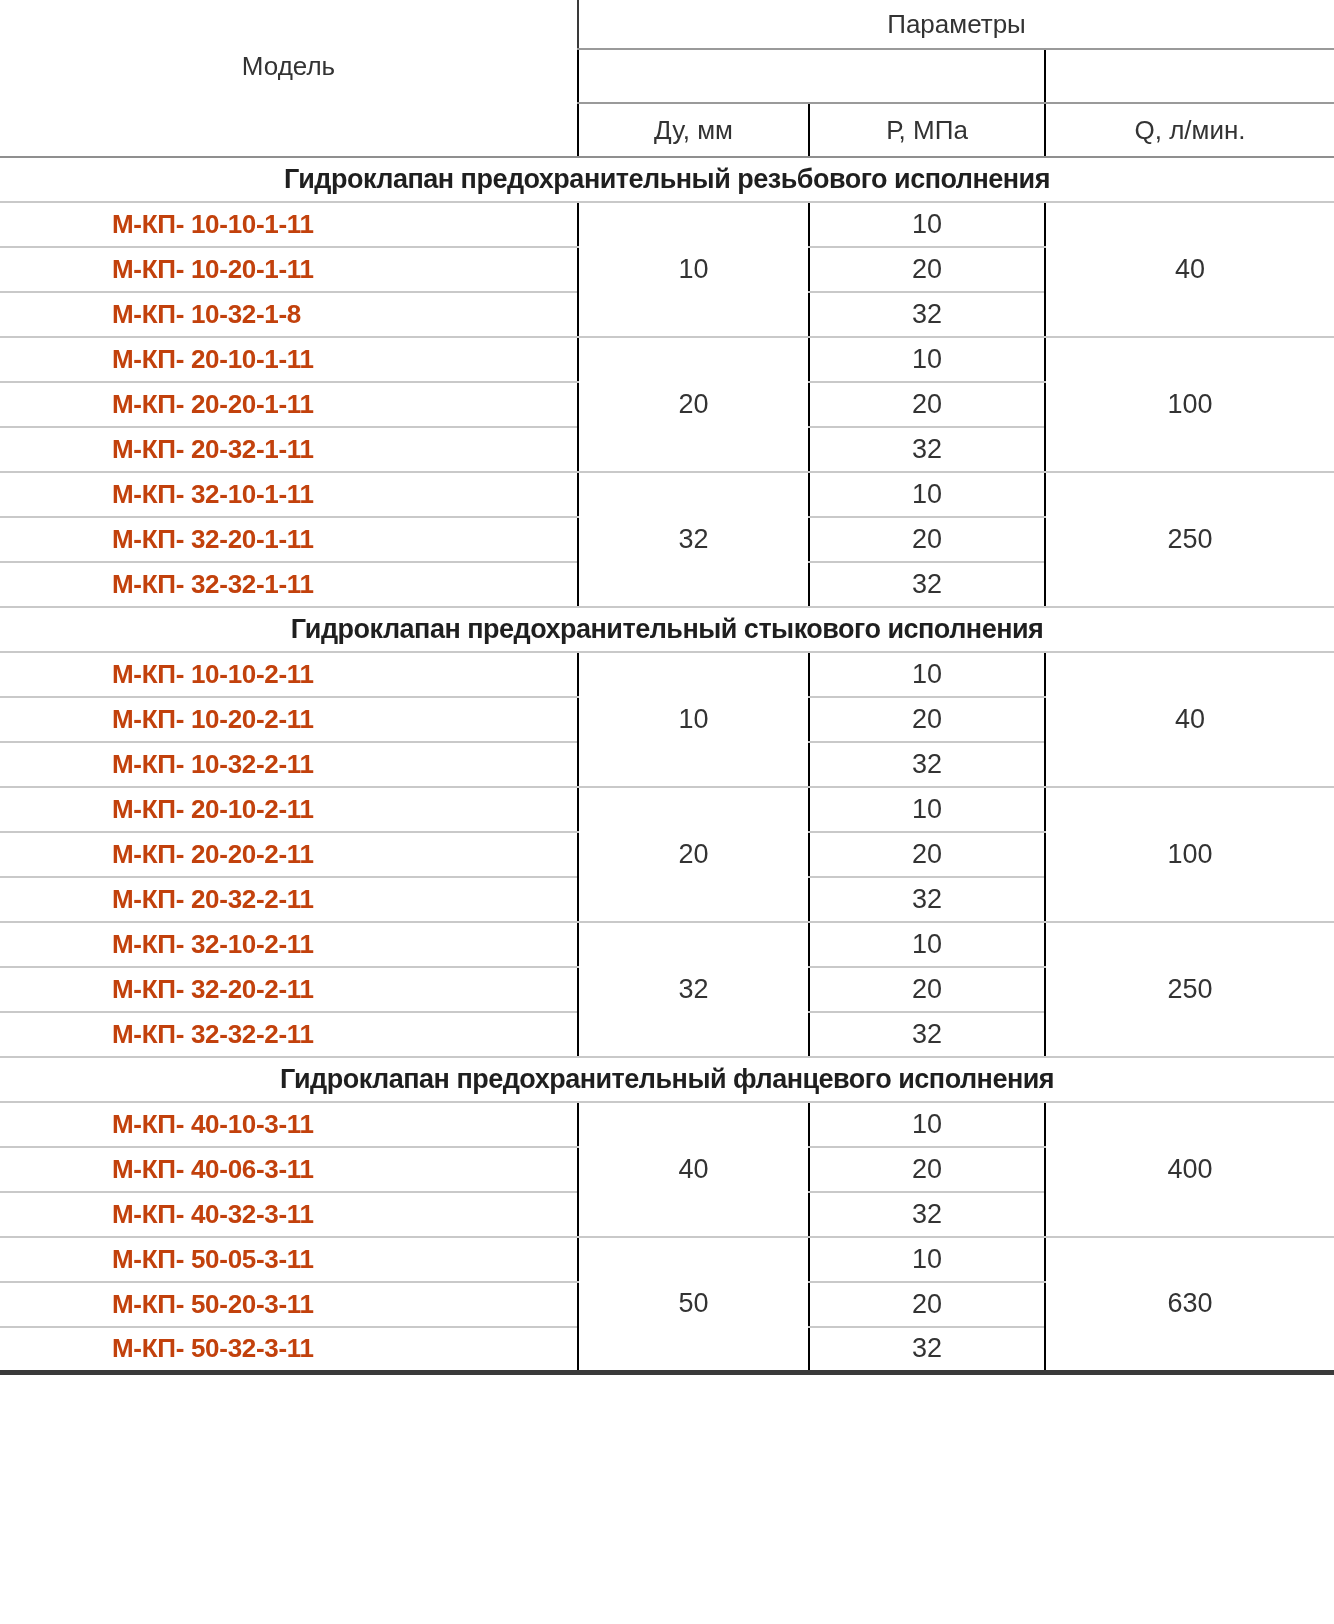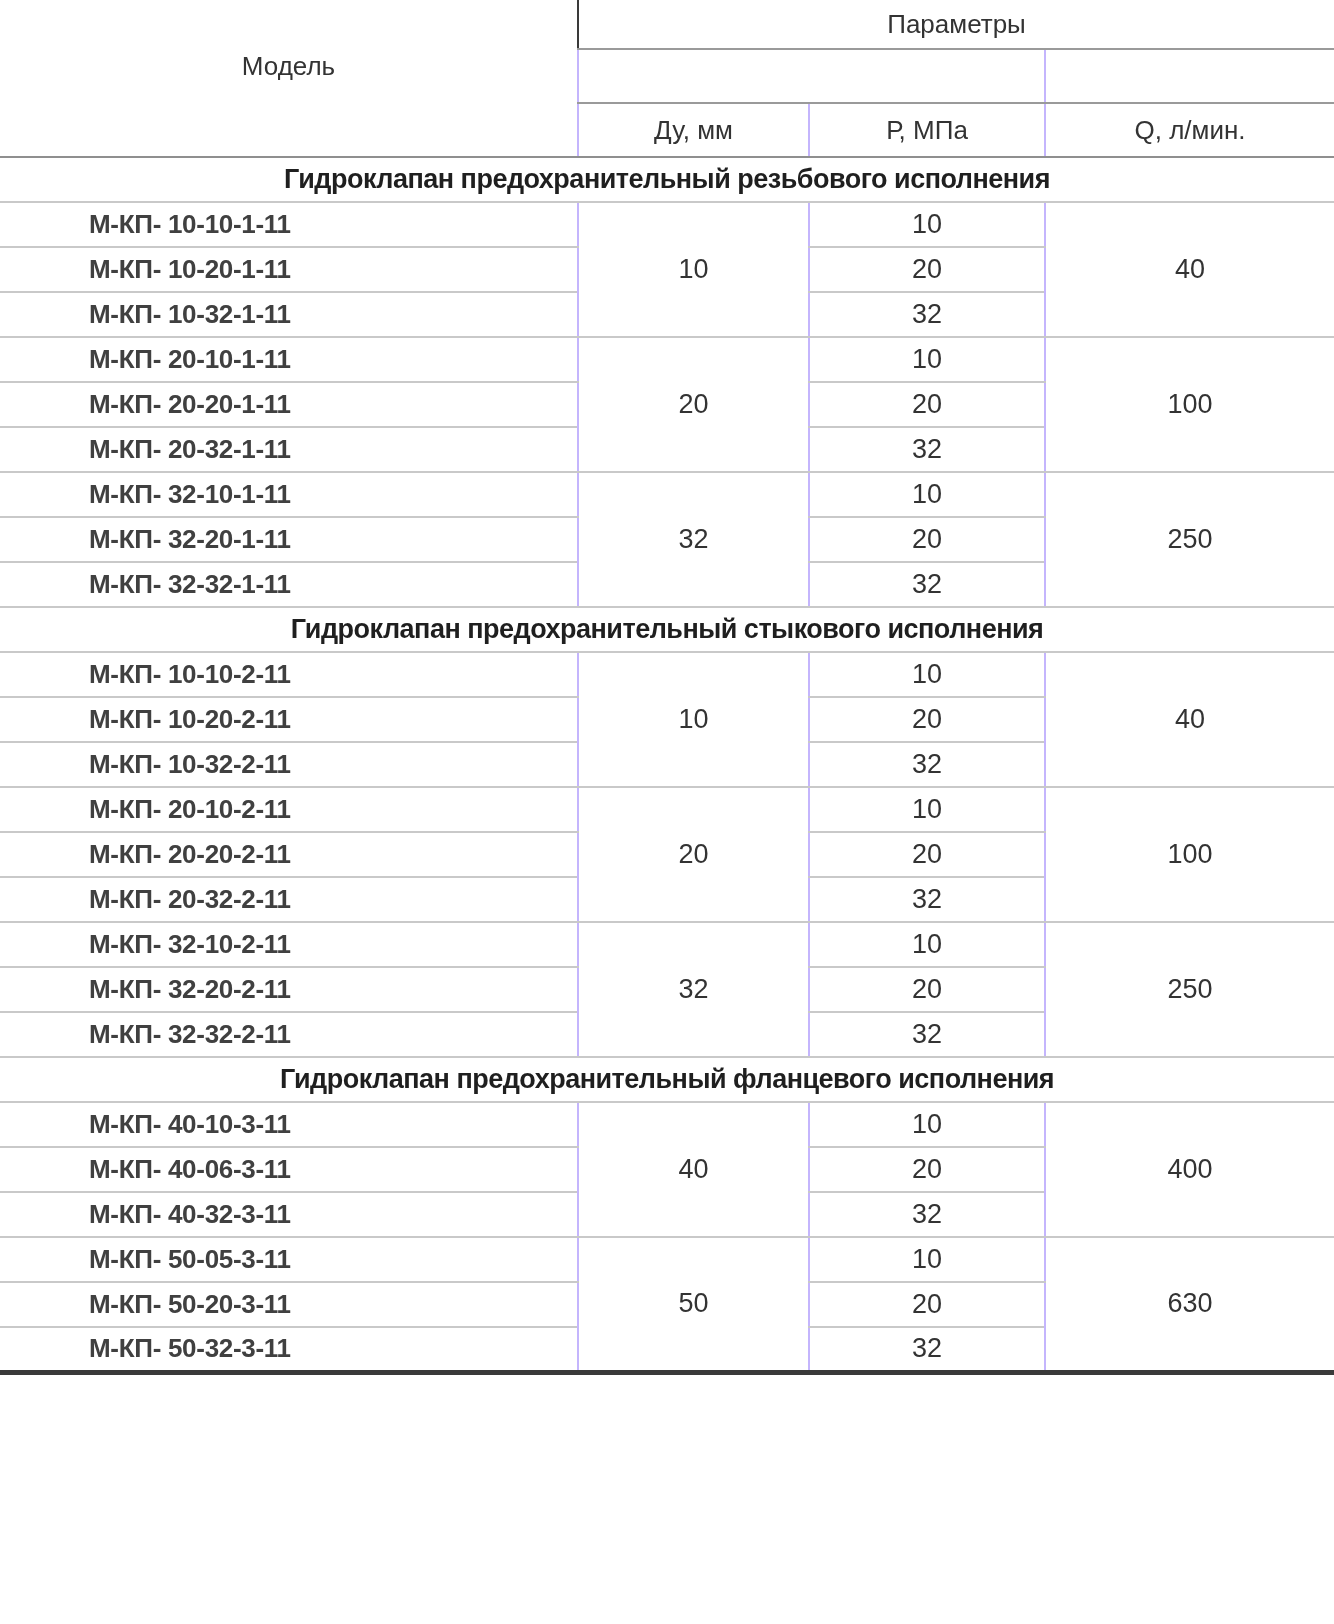--- a/index.html
+++ b/index.html
@@ -38,21 +38,21 @@
   }
   td.params-head {
     text-align: center;
     font-size: 26px;
     color: #333333;
     border-left: 2px solid #3a3a3a;
     border-bottom: 2px solid #9a9a9a;
     margin-left: 36px;
   }
   td.spacer { border-bottom: 2px solid #9a9a9a; }
-  td.vd { border-left: 2px solid #c4b5fd; margin-left: 29px; }
+  td.vd { border-left: 2px solid #000000; margin-left: 29px; }
   td.unit {
     text-align: center;
     font-size: 26px;
     color: #333333;
     border-bottom: 2px solid #8f8f8f;
   }
 
   
   tbody tr { height: 45px; }
   td.section-title {
@@ -60,23 +60,23 @@
     font-weight: bold;
     font-size: 27px;
     letter-spacing: -0.5px;
     color: #1f1f1f;
     border-bottom: 2px solid #c9c9c9;
   }
   td.model-cell {
     font-weight: bold;
     font-size: 26px;
     letter-spacing: -0.3px;
-    color: #404040;
+    color: #c2410c;
     text-align: left;
-    padding-left: 89px;
+    padding-left: 112px;
   }
   td.val {
     text-align: center;
     font-size: 27px;
     color: #333333;
     border-radius: 7px;
   }
   .lb { border-bottom: 2px solid #c9c9c9; }
 </style>
 </head>
@@ -113,21 +113,21 @@
           <td class="model-cell lb">М-КП- 10-10-1-11</td>
           <td class="val vd lb" rowspan="3">10</td>
           <td class="val vd lb">10</td>
           <td class="val vd lb" rowspan="3">40</td>
         </tr>
         <tr>
           <td class="model-cell lb">М-КП- 10-20-1-11</td>
           <td class="val vd lb">20</td>
         </tr>
         <tr>
-          <td class="model-cell lb">М-КП- 10-32-1-11</td>
+          <td class="model-cell lb">М-КП- 10-32-1-8</td>
           <td class="val vd lb">32</td>
         </tr>
         <tr>
           <td class="model-cell lb">М-КП- 20-10-1-11</td>
           <td class="val vd lb" rowspan="3">20</td>
           <td class="val vd lb">10</td>
           <td class="val vd lb" rowspan="3">100</td>
         </tr>
         <tr>
           <td class="model-cell lb">М-КП- 20-20-1-11</td>

